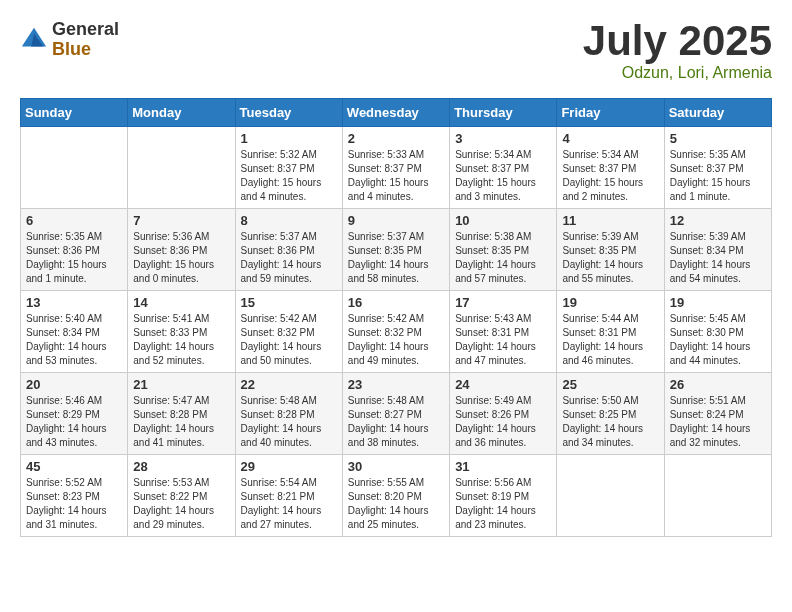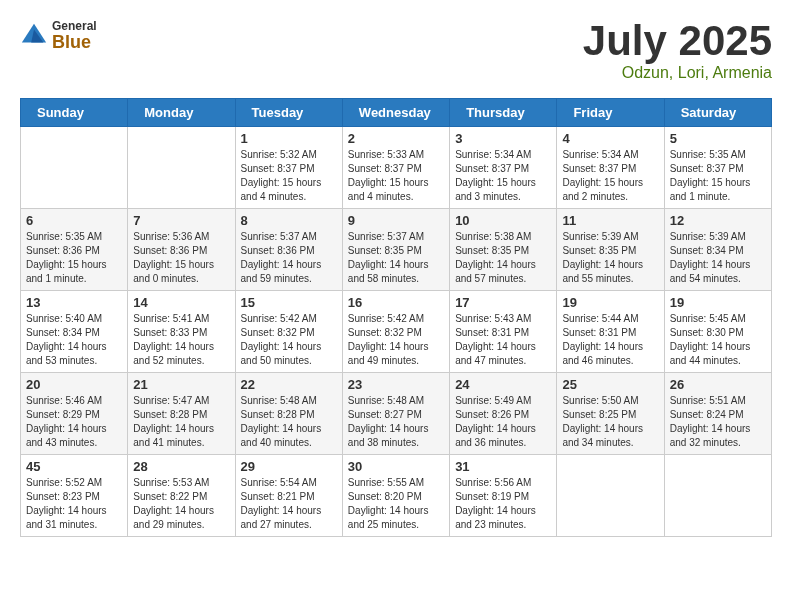--- a/index.html
+++ b/index.html
@@ -20,21 +20,21 @@
       display: flex;
       align-items: center;
       gap: 4px;
     }
     .logo-text {
       display: flex;
       flex-direction: column;
       line-height: 1.1;
     }
     .logo-general {
-      font-size: 12px;
+      font-size: 18px;
       font-weight: bold;
       color: #333;
     }
     .logo-blue {
       font-size: 18px;
       font-weight: bold;
       color: #a16207;
     }
     .logo-icon {
       width: 28px;
@@ -58,21 +58,21 @@
     .calendar {
       width: 100%;
       border-collapse: collapse;
       border: 1px solid #ccc;
     }
     .calendar th {
       background-color: #2a7abf;
       color: #fff;
       font-size: 13px;
       font-weight: bold;
-      padding: 6px 16px;
+      padding: 6px 4px;
       text-align: left;
       border: 1px solid #1f6aaf;
     }
     .calendar td {
       width: calc(100% / 7);
       vertical-align: top;
       border: 1px solid #ccc;
       padding: 4px 5px;
       font-size: 10.5px;
       color: #333;

